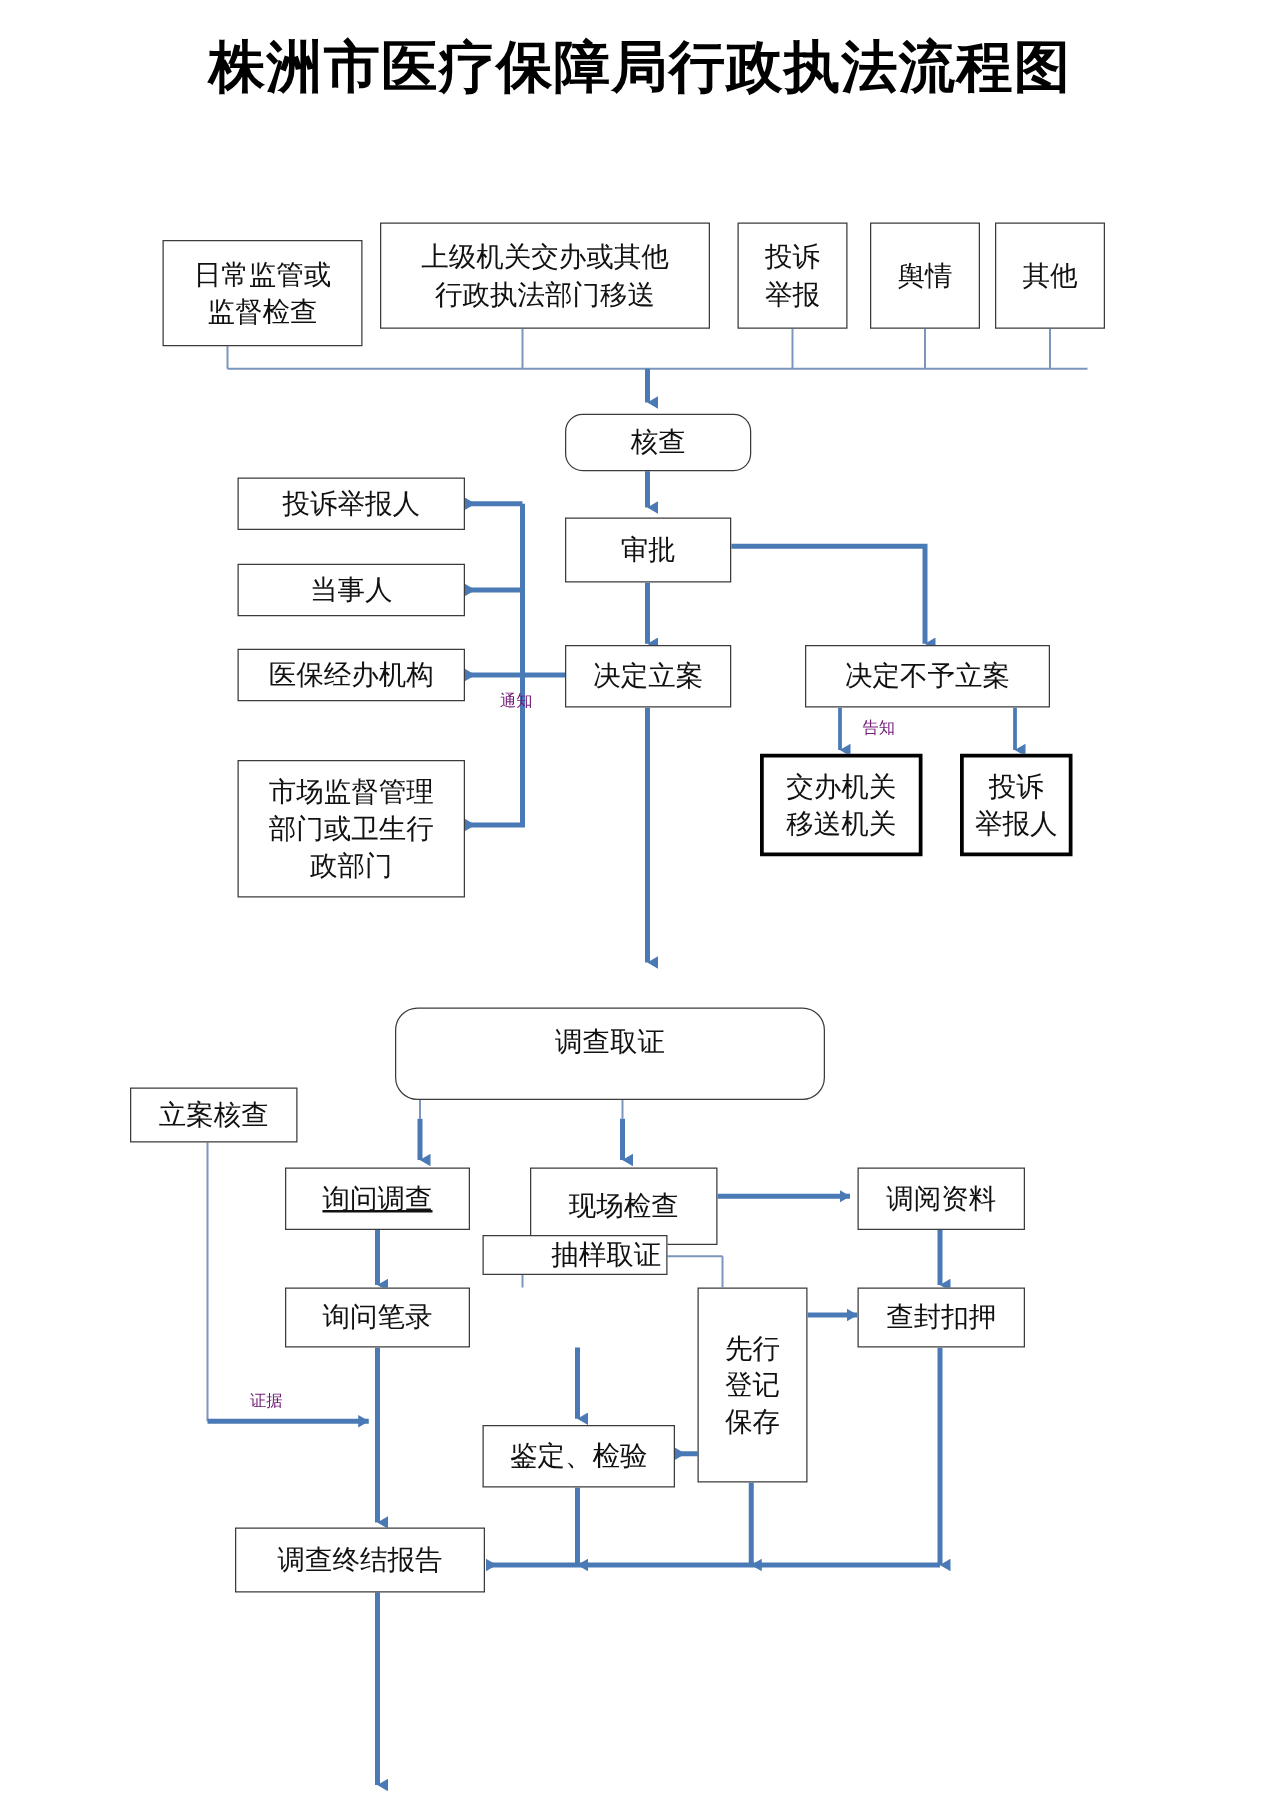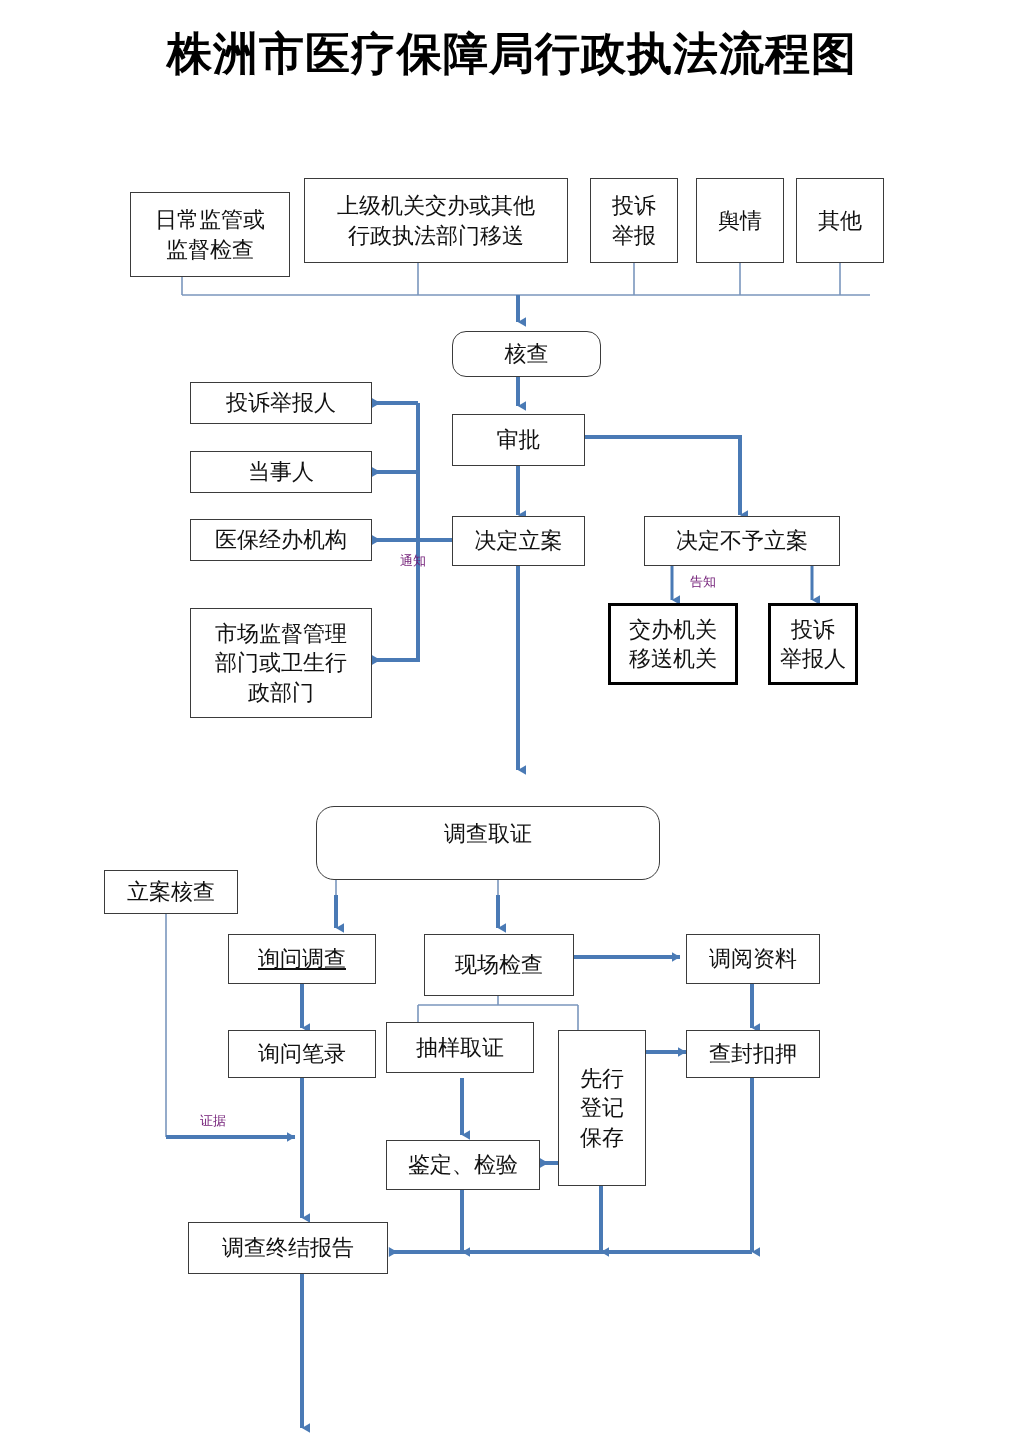--- a/index.html
+++ b/index.html
@@ -237,21 +237,21 @@
   <div class="node" style="left:424px; top:934px; width:150px; height:62px;">
     <span class="txt">现场检查</span>
   </div>
   <div class="node" style="left:686px; top:934px; width:134px; height:50px;">
     <span class="txt">调阅资料</span>
   </div>
 
   <div class="node" style="left:228px; top:1030px; width:148px; height:48px;">
     <span class="txt">询问笔录</span>
   </div>
-  <div class="node" style="left:386px; top:1022px; width:148px; height:51px;">
+  <div class="node" style="left:386px; top:988px; width:148px; height:32px;justify-content:flex-end;">
     <span class="txt">抽样取证</span>
   </div>
   <div class="node" style="left:558px; top:1030px; width:88px; height:156px;">
     <span class="txt">先行
 登记
 保存</span>
   </div>
   <div class="node" style="left:686px; top:1030px; width:134px; height:48px;">
     <span class="txt">查封扣押</span>
   </div>

